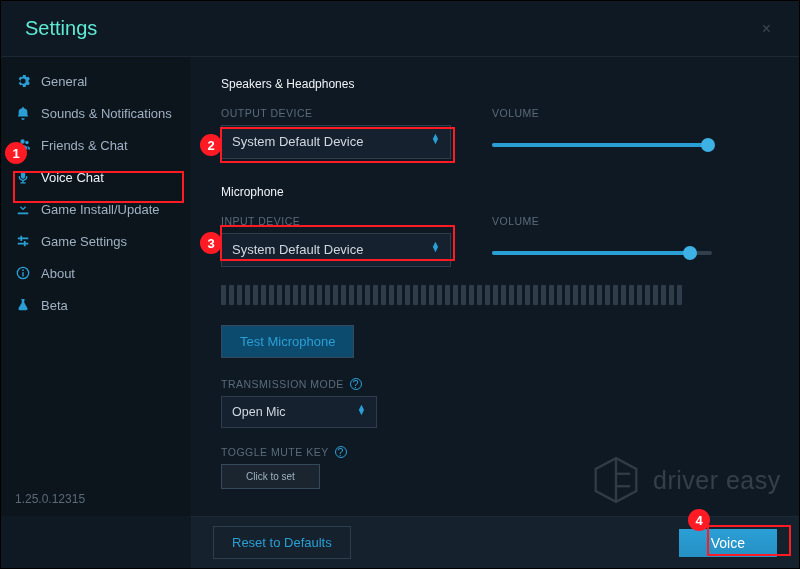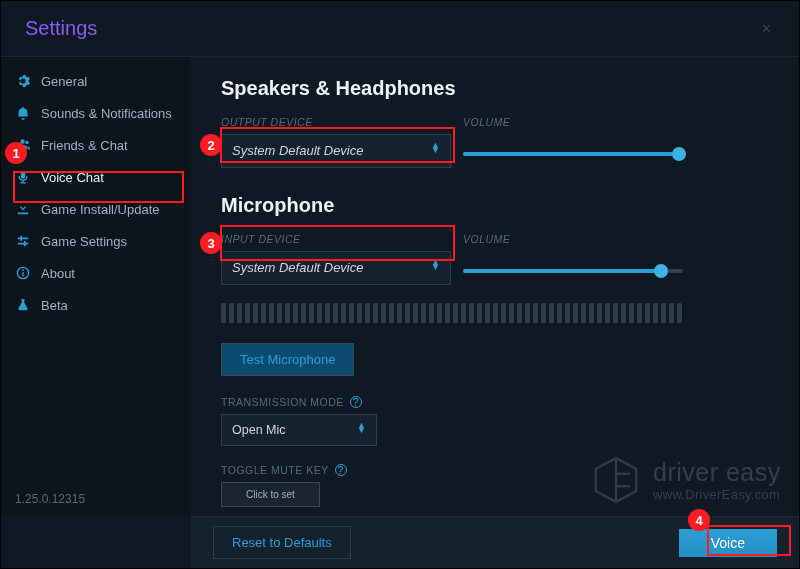--- a/index.html
+++ b/index.html
@@ -14,21 +14,21 @@
   .window { position: absolute; inset: 0; border: 1px solid #000; }
 
   .titlebar {
     height: 56px;
     padding: 0 24px;
     display: flex;
     align-items: center;
     justify-content: space-between;
     border-bottom: 1px solid #1b2732;
   }
-  .titlebar h1 { font-size: 20px; font-weight: 400; color: #8b5cf6; }
+  .titlebar h1 { font-size: 20px; font-weight: 400; color: #5eead4; }
   .close-x { color: #3a4752; font-size: 16px; cursor: pointer; padding: 4px; }
 
   .body { position: absolute; top: 56px; left: 0; right: 0; bottom: 52px; display: flex; }
   .sidebar {
     width: 190px; background: #0c141c; border-right: 1px solid #10181f;
     display: flex; flex-direction: column;
   }
   .sidebar-list { padding: 8px 0; flex: 1; }
   .sidebar-item {
     display: flex; align-items: center; gap: 10px;
@@ -43,24 +43,24 @@
   .sidebar-item .icon svg { width: 14px; height: 14px; }
   .sidebar-item .label { flex: 1; }
   .sidebar-version {
     color: #5b6a78; font-size: 12px; padding: 10px 14px;
   }
 
   .content {
     flex: 1; padding: 20px 30px 10px 30px; overflow: hidden; position: relative;
   }
   .section-title {
-    font-size: 20px; font-weight: 700; color: #f0f3f6; margin-bottom: 16px;
+    font-size: 12px; font-weight: 400; color: #f0f3f6; margin-bottom: 16px;
   }
   .subsection { margin-top: 26px; }
-  .row { display: flex; gap: 12px; margin-bottom: 8px; font-style: italic; }
+  .row { display: flex; gap: 41px; margin-bottom: 8px; }
   .col-left { width: 230px; }
   .col-right { flex: 1; min-width: 200px; }
 
   .label-small {
     font-size: 10.5px; letter-spacing: 0.5px; color: #5a6b7a; text-transform: uppercase;
     margin-bottom: 6px; display: flex; align-items: center; gap: 6px;
   }
   .help-q {
     color: #2a9fd6; font-size: 11px; border: 1px solid #2a9fd6; border-radius: 50%;
     width: 12px; height: 12px; display: inline-flex; align-items: center; justify-content: center;
@@ -357,21 +357,20 @@
 
       <div class="watermark">
         <svg viewBox="0 0 64 64">
           <polygon points="32,4 58,18 58,46 32,60 6,46 6,18" fill="none" stroke="#7f8b95" stroke-width="3"></polygon>
           <line x1="32" y1="4" x2="32" y2="60" stroke="#7f8b95" stroke-width="3"></line>
           <line x1="32" y1="24" x2="50" y2="24" stroke="#7f8b95" stroke-width="3"></line>
           <line x1="32" y1="40" x2="50" y2="40" stroke="#7f8b95" stroke-width="3"></line>
         </svg>
         <div class="wm-text">
           <div class="wm-title">driver easy</div>
-          <div class="wm-sub">www.DriverEasy.com</div>
         </div>
       </div>
 
     </div>
   </div>
 
   <div class="footer">
     <span class="btn blue-text" style="background:#15212c;border-color:#2d3d4c;">Reset to Defaults</span>
     <span class="btn-primary">Voice</span>
   </div>

